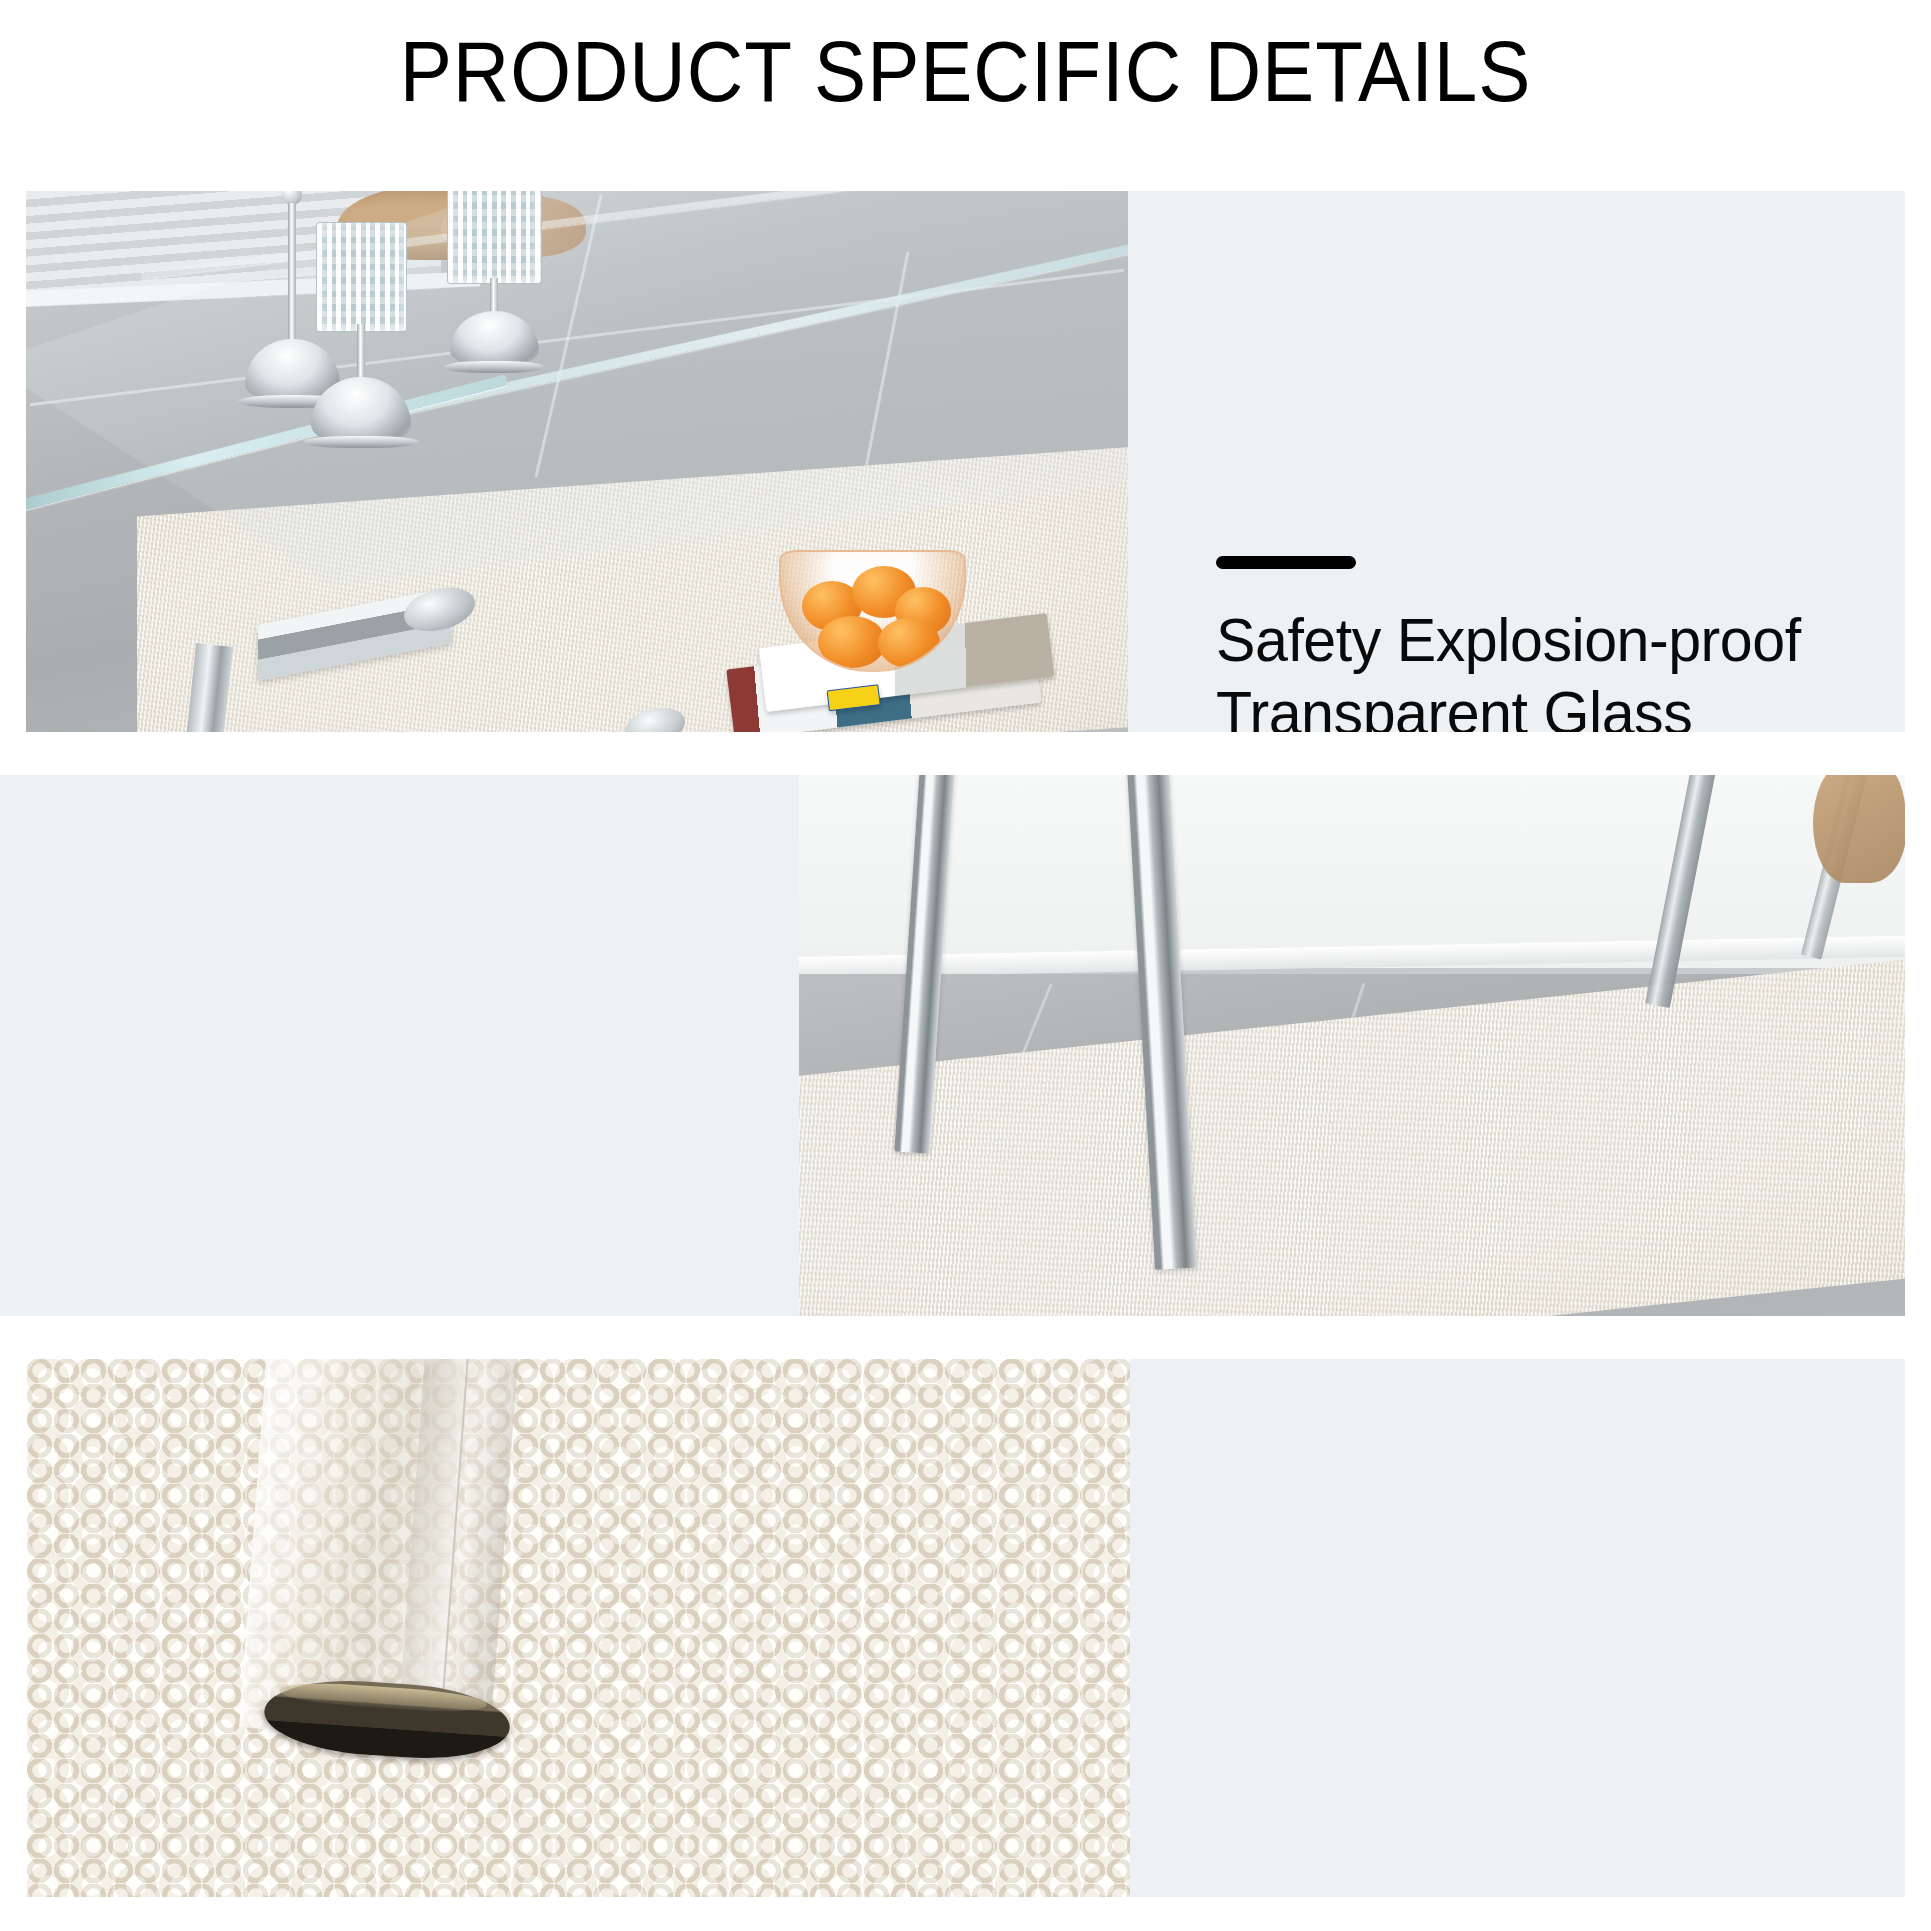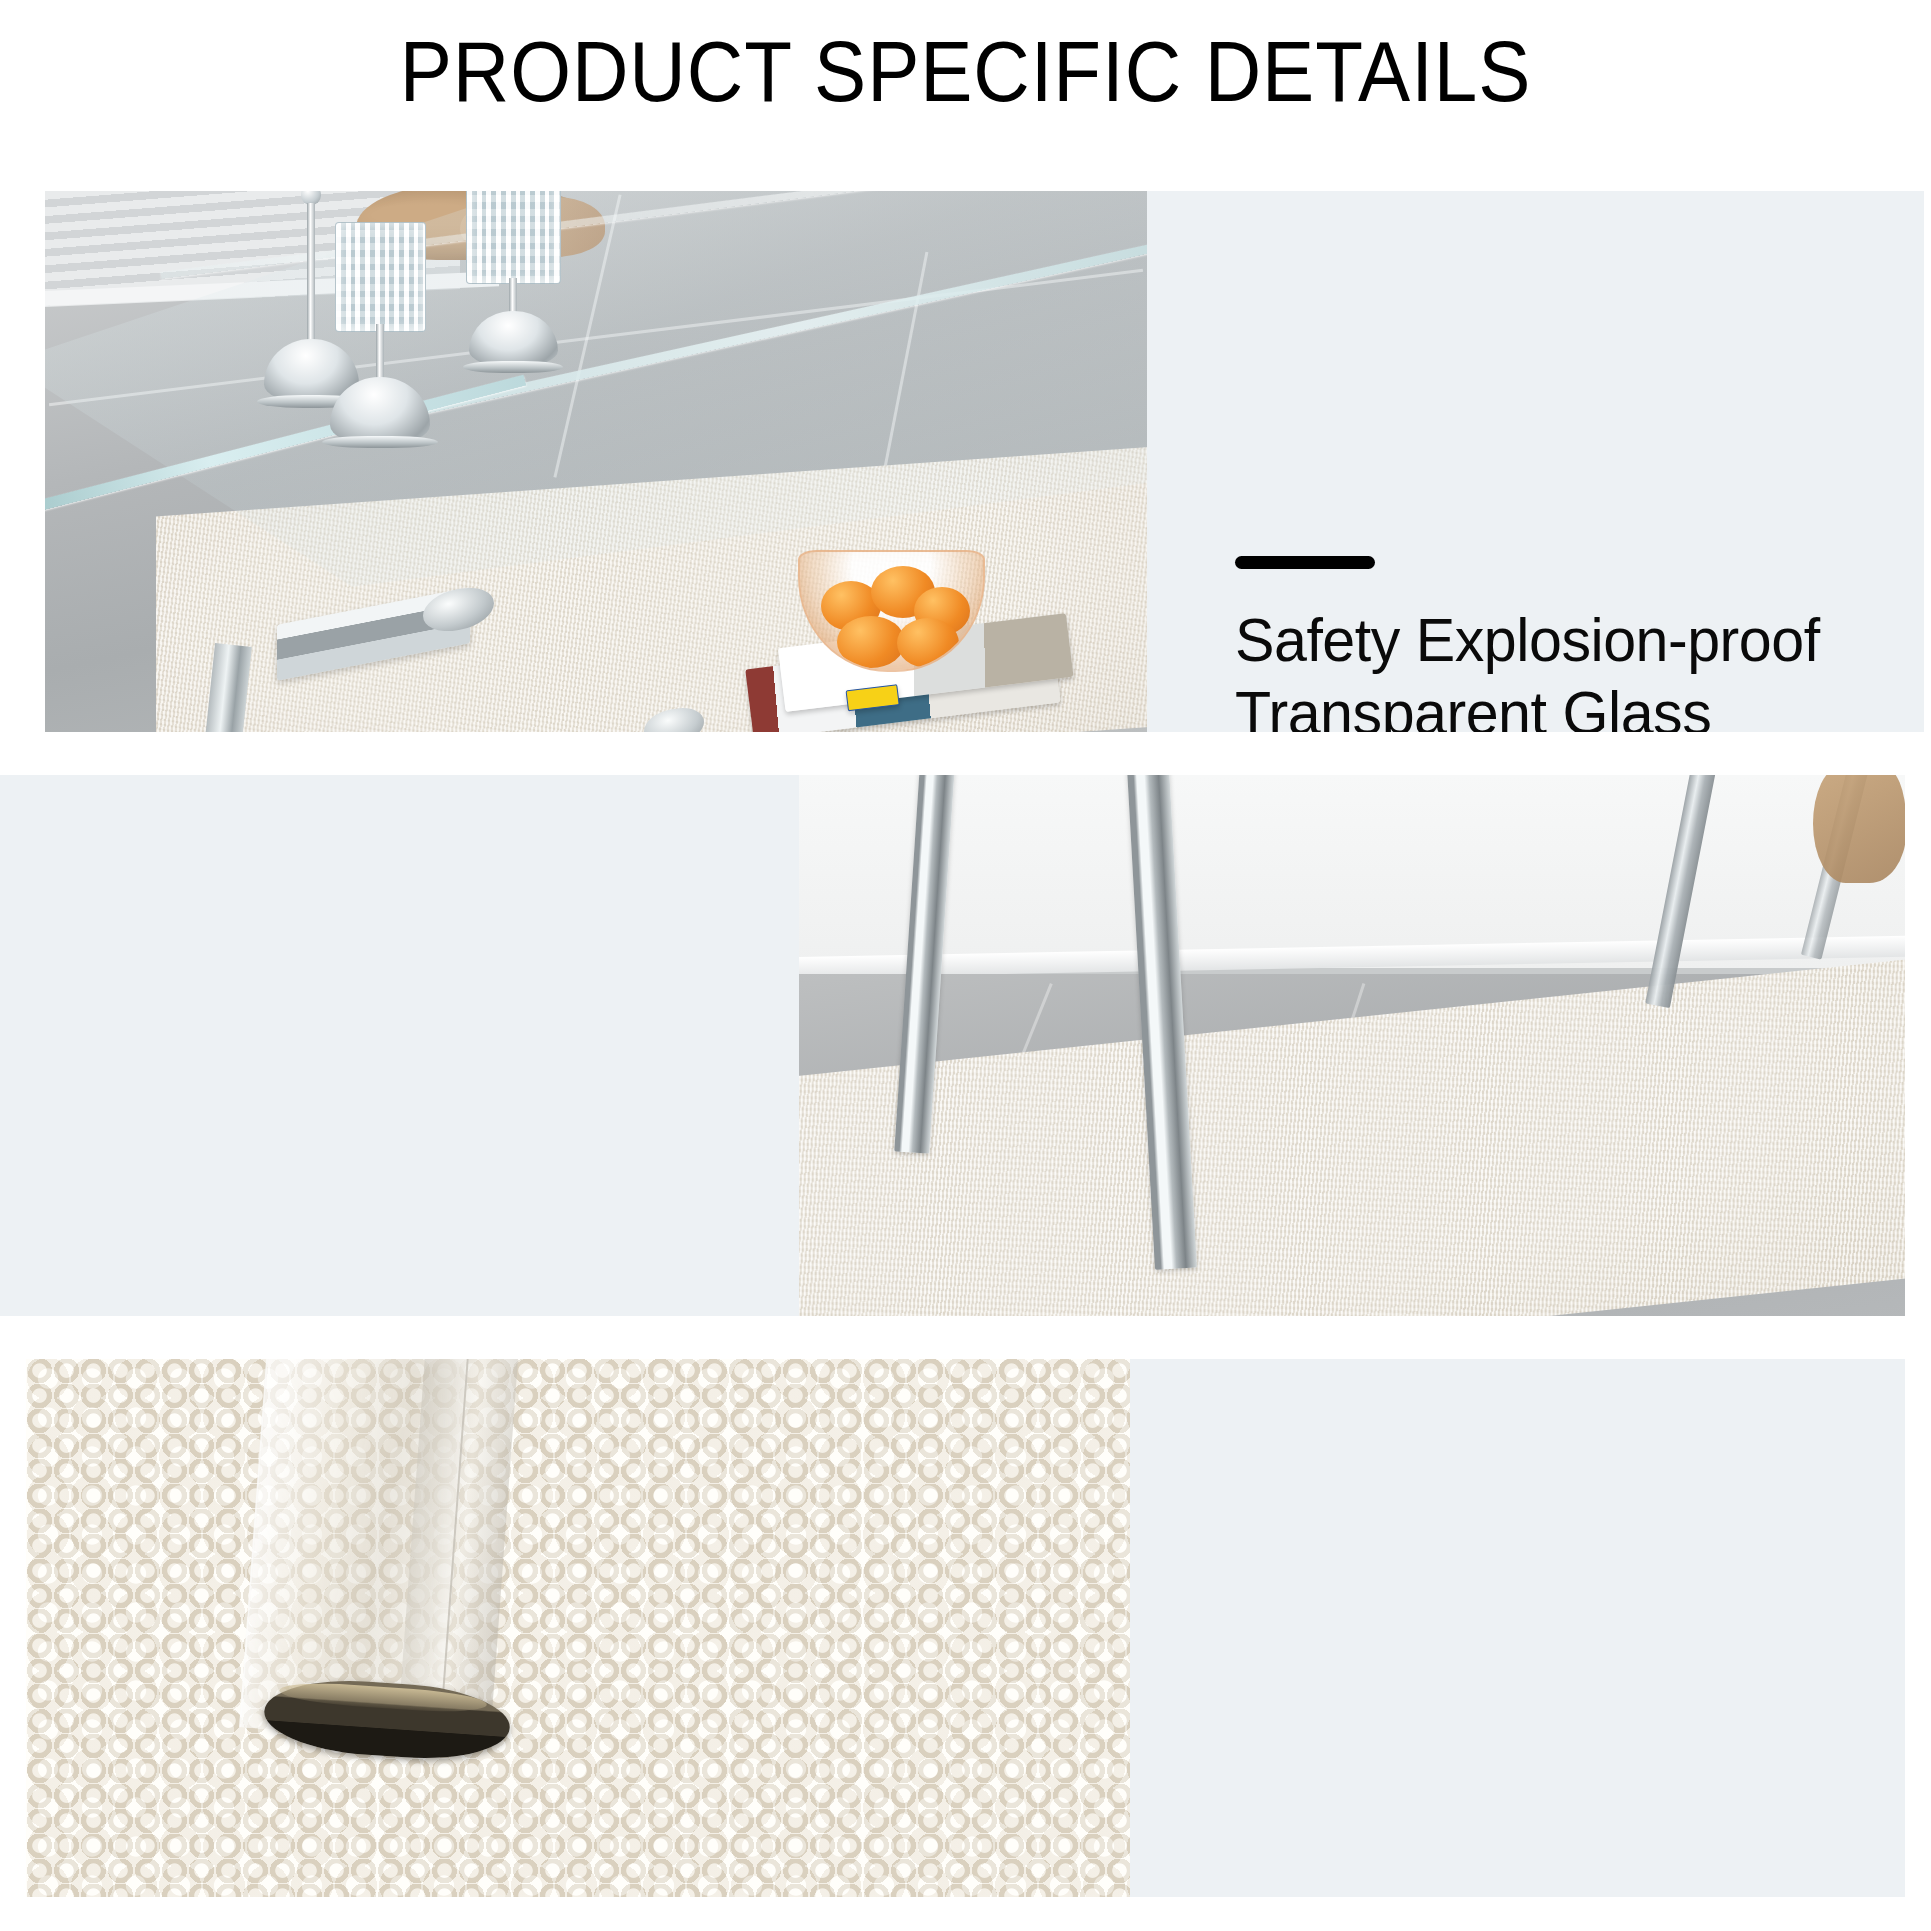--- a/index.html
+++ b/index.html
@@ -37,21 +37,21 @@
   }
   .cap-text{
     font-size:61px;line-height:73px;color:#0a0a0a;
     font-weight:400;letter-spacing:-0.5px;white-space:pre-line;
     transform:scaleX(0.97);
   }
   .cap-left  .rule{margin-left:0;}
   .cap-left  .cap-text{text-align:left;transform-origin:left top;}
 
   
-  #panel-1{left:26px;top:191px;width:1879px;height:541px;background:#edf1f4;margin-left:19px;}
+  #panel-1{left:26px;top:191px;width:1879px;height:541px;background:#edf1f4;}
   #photo-1{left:0;top:0;width:1102px;height:541px;background:#b9bcbe;}
 
   
   .p1-floor{
     position:absolute;inset:0;
     background:
       linear-gradient(168deg,#cfd1d2 0%,#b4b7b9 38%,#a9adaf 62%,#bcbfc0 100%);
   }
   
   .p1-seam{position:absolute;background:rgba(255,255,255,.45);}

